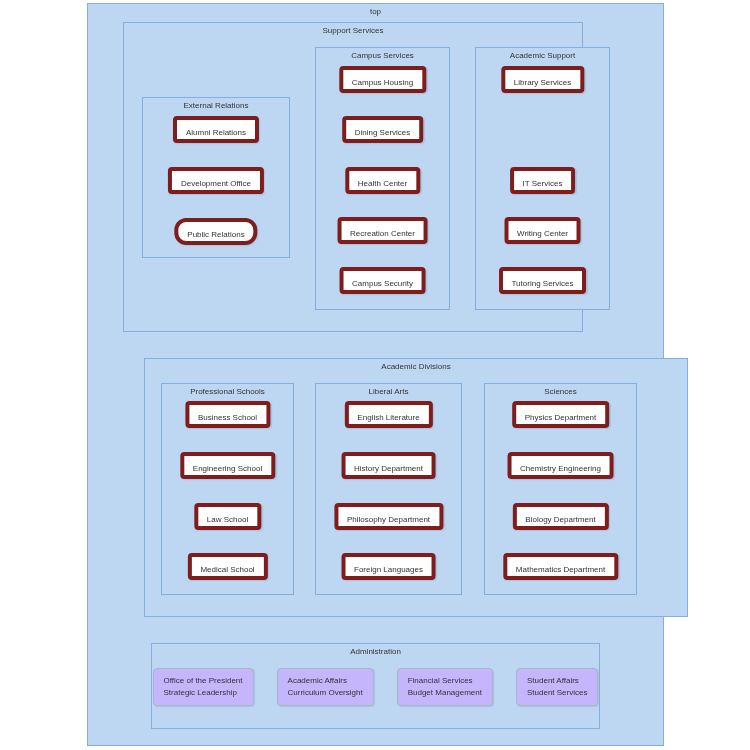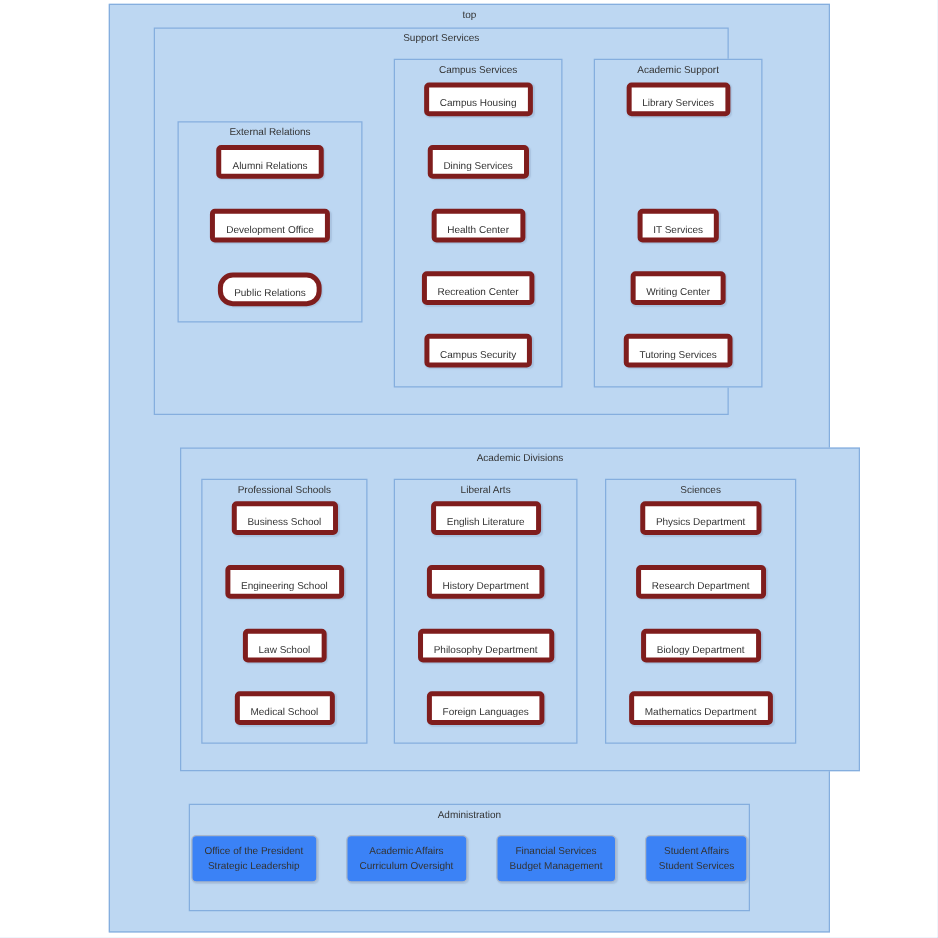--- a/index.html
+++ b/index.html
@@ -8,23 +8,23 @@
   .container{position:absolute;background:#bdd7f2;border:1px solid #85aede;box-sizing:border-box;padding-left:12px;}
   .container-label{position:absolute;top:3px;left:0;width:100%;text-align:center;
     font-size:8px;line-height:10px;color:#333333;white-space:nowrap;}
   .node{position:absolute;left:50%;transform:translateX(-50%);
     background:#ffffff;border:4px solid #7f1d1d;border-radius:4px;
     padding:0 9px;height:27px;line-height:25px;box-sizing:border-box;
     font-size:8px;white-space:nowrap;text-align:center;
     box-shadow:1px 1px 1px rgba(110,135,170,0.25);}
   .admin-row{position:absolute;left:0;top:24px;width:100%;display:flex;
     justify-content:center;gap:23px;}
-  .node2{background:#3b82f6;border:1px solid #a9b6c9;border-radius:4px;
+  .node2{background:#c4b5fd;border:1px solid #a9b6c9;border-radius:4px;
     padding:6px 10px;box-sizing:border-box;font-size:8px;line-height:12px;
-    white-space:nowrap;text-align:center;
+    white-space:nowrap;
     box-shadow:1px 1px 1px rgba(110,135,170,0.25);}
 </style>
 </head>
 <body>
 
 <div class="canvas">
 
   <div class="container" style="left:87px;top:3px;width:577px;height:743px;">
     <div class="container-label">top</div>
 
@@ -71,21 +71,21 @@
         <div class="container-label">Liberal Arts</div>
         <div class="node" style="top:17px;">English Literature</div>
         <div class="node" style="top:68px;">History Department</div>
         <div class="node" style="top:119px;">Philosophy Department</div>
         <div class="node" style="top:169px;">Foreign Languages</div>
       </div>
 
       <div class="container" style="left:339px;top:24px;width:153px;height:212px;">
         <div class="container-label">Sciences</div>
         <div class="node" style="top:17px;">Physics Department</div>
-        <div class="node" style="top:68px;">Research Department</div>
+        <div class="node" style="top:68px;">Chemistry Engineering</div>
         <div class="node" style="top:119px;">Biology Department</div>
         <div class="node" style="top:169px;">Mathematics Department</div>
       </div>
     </div>
 
     <div class="container" style="left:63px;top:639px;width:449px;height:86px;">
       <div class="container-label">Administration</div>
       <div class="admin-row">
         <div class="node2">
           <div>Office of the President</div>

